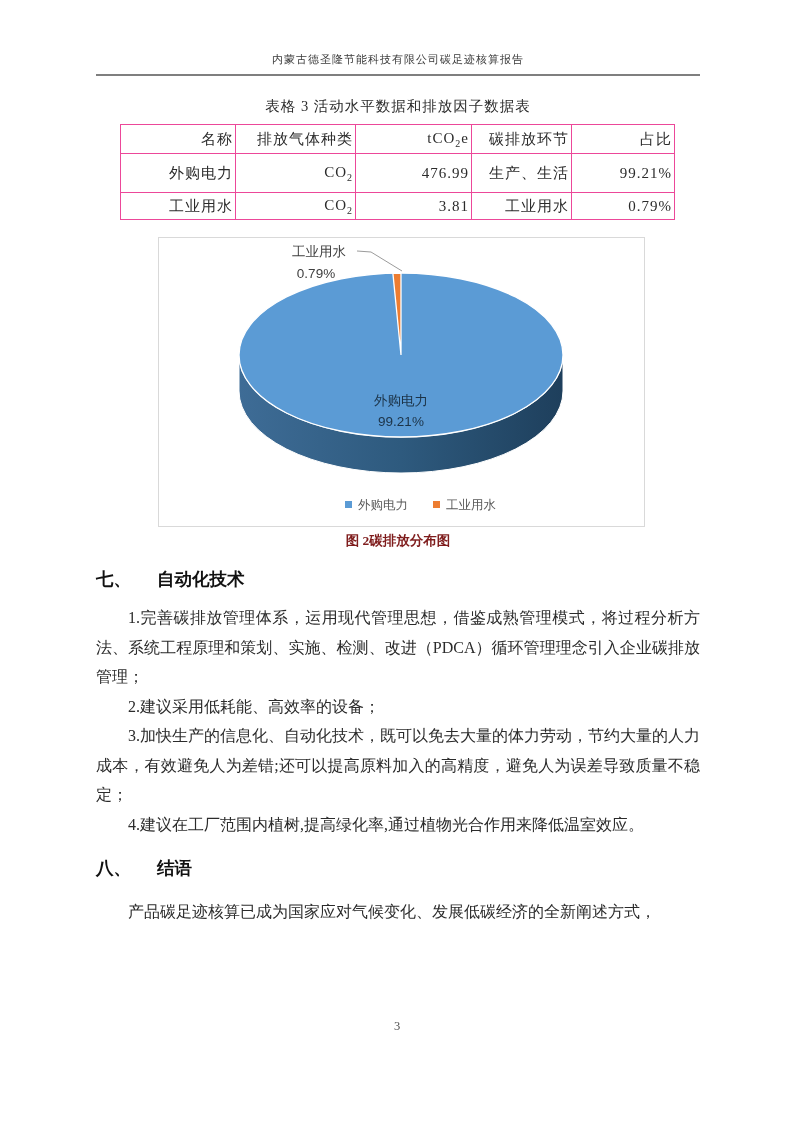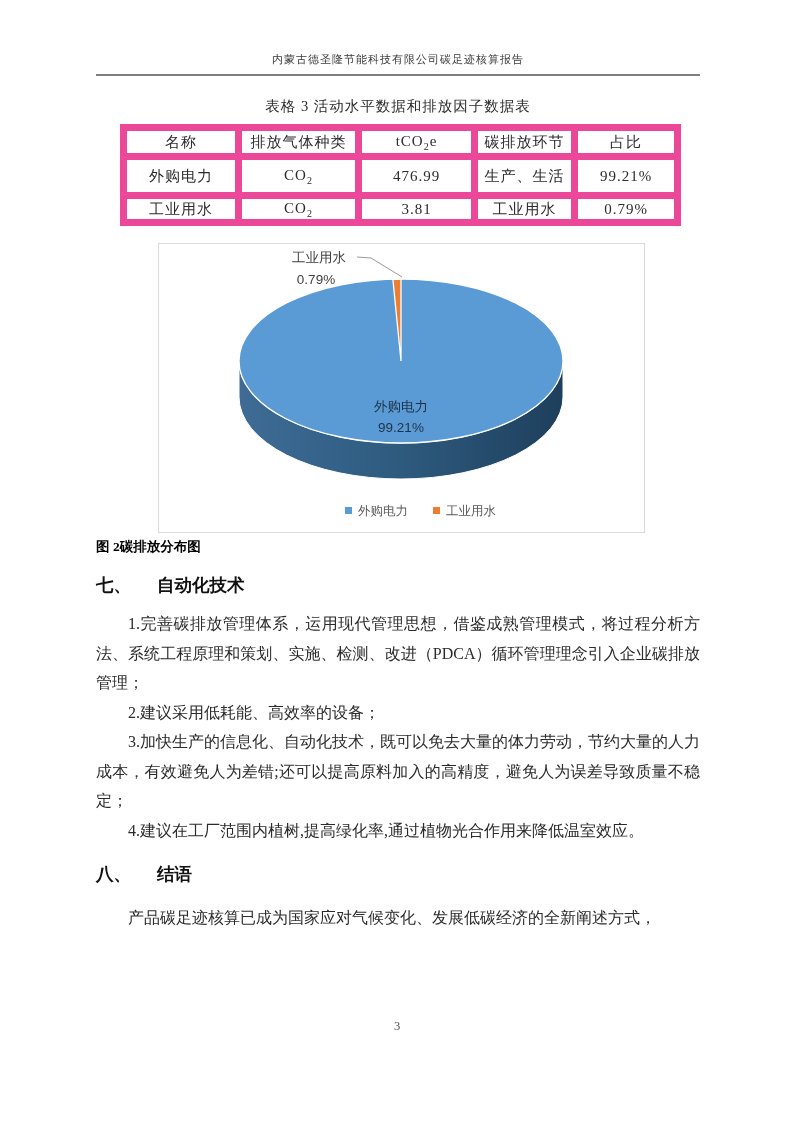--- a/index.html
+++ b/index.html
@@ -22,43 +22,43 @@
   .table-title { margin-top: 21px; text-align: center; font-size: 14.5px; color: #2b2b2b; letter-spacing: 1px; }
   table.data-table {
     margin-top: 8px; margin-left: 24px;
     border-collapse: collapse;
     width: 554px;
     font-size: 15px;
     color: #2b2b2b;
     table-layout: fixed;
   }
   table.data-table td, table.data-table th {
-    border: 7px solid #ec4899;
-    text-align: center;
+    border: 1px solid #ec4899;
+    text-align: right;
     vertical-align: middle;
     font-weight: normal;
     letter-spacing: 1px;
     padding: 0 2px;
   }
   .col1 { width: 115px; } .col2 { width: 120px; } .col3 { width: 116px; }
   .col4 { width: 100px; } .col5 { width: 103px; }
   tr.hdr-row  { height: 29px; }
   tr.row-1    { height: 39px; }
   tr.row-2    { height: 27px; }
   tr.row-3    { height: 27px; }
   sub.gas-sub { font-size: 10px; }
   
   .chart-frame {
     margin-top: 17px; margin-left: 62px;
     width: 487px; height: 290px;
     border: 1px solid #d9d9d9;
     background: #ffffff;
   }
   .chart-frame svg { display: block; }
-  .fig-caption { margin-top: 5px; font-weight: bold; font-size: 13.5px; color: #000000; }
+  .fig-caption { margin-top: 5px; text-align: center; font-weight: bold; font-size: 13.5px; color: #7f1d1d; }
   
   .body-par { font-size: 16px; line-height: 29px; color: #2b2b2b; }
   .par-justify-last { text-align: justify; text-align-last: justify; }
   .production-par { margin-top: 9px; }
   .section-heading { margin-top: 17px; font-size: 17.5px; font-weight: bold; color: #111; }
   .section-heading .h-num { margin-right: 26px; }
   .measures { margin-top: 12px; }
   .measure-item { text-indent: 2em; text-align: justify; font-size: 16px; line-height: 29.5px; color: #2b2b2b; }
   .conclusion-par { margin-top: 17px; text-indent: 2em; font-size: 16px; line-height: 29px; }
   

